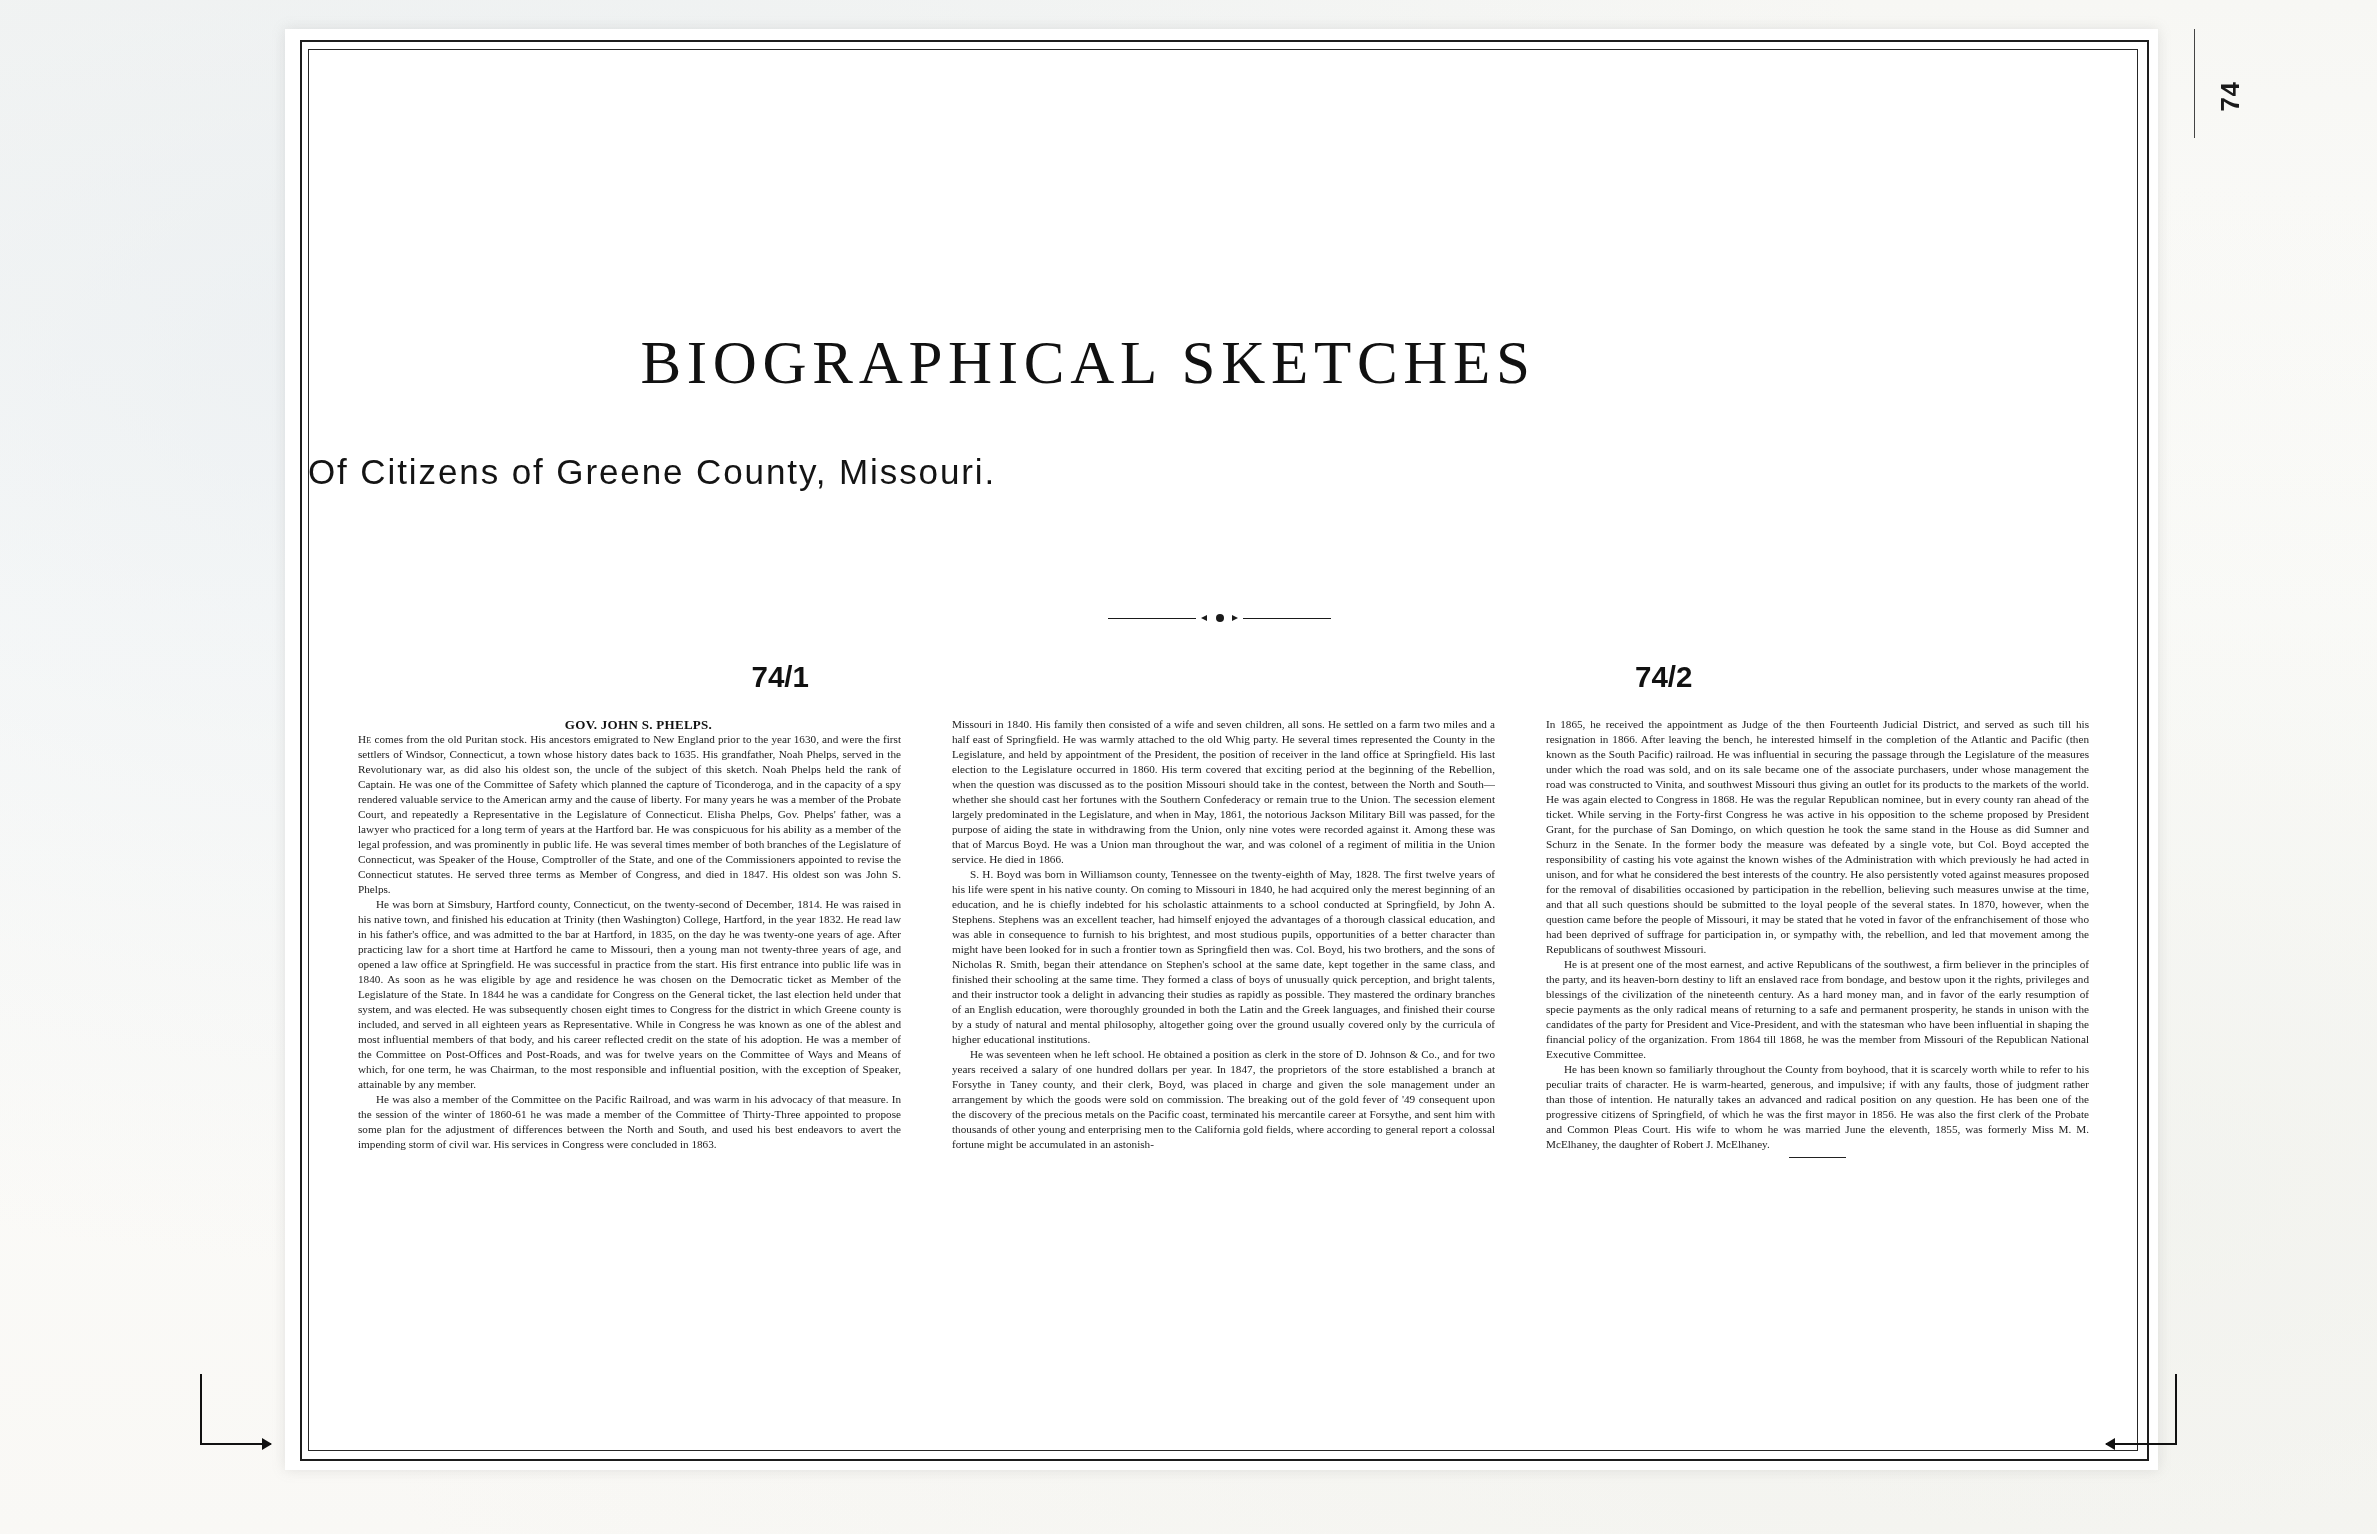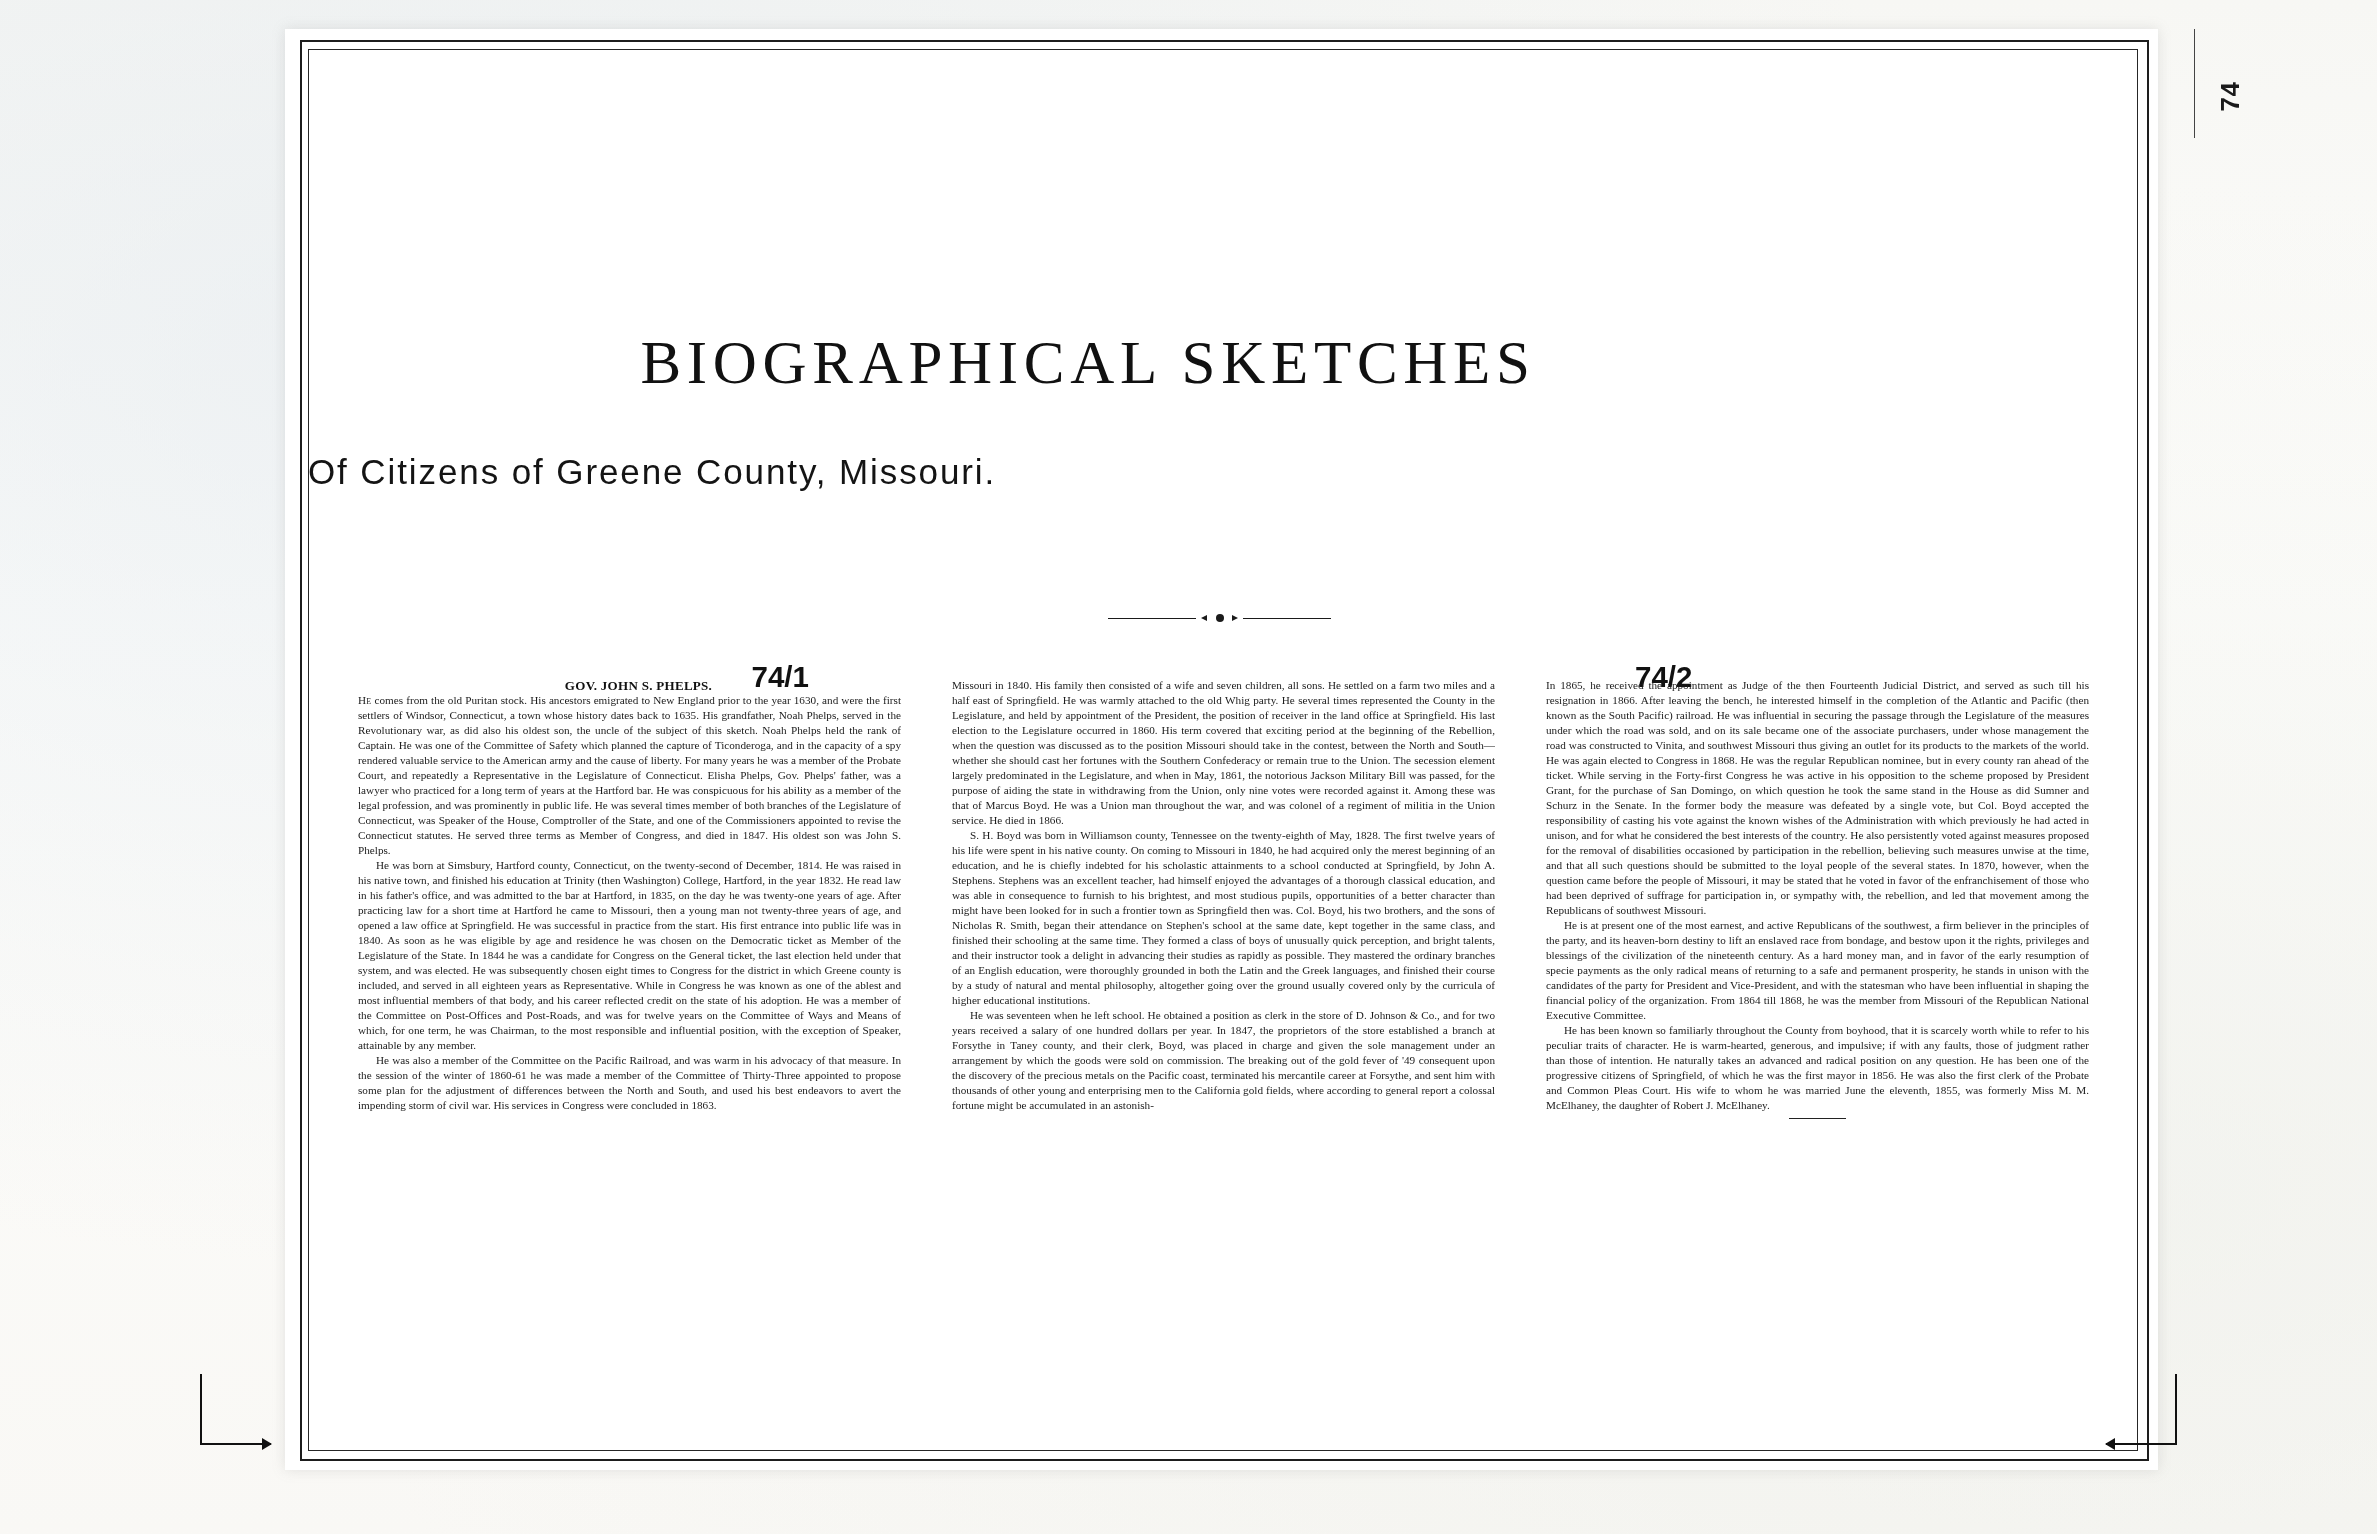--- a/index.html
+++ b/index.html
@@ -178,21 +178,21 @@
     text-align: center;
     font-family: "Liberation Sans", sans-serif;
     font-size: 29.5px;
     font-weight: 700;
     color: #111;
   }
 
   
   .columns {
     position: absolute;
-    left: 358px; top: 678px;
+    left: 358px; top: 717px;
     width: 1731px;
     display: flex;
     gap: 51px;
   }
   .col {
     flex: 1 1 0;
     font-size: 11.2px;
     line-height: 15px;
     color: #1a1a1a;
     text-align: justify;

